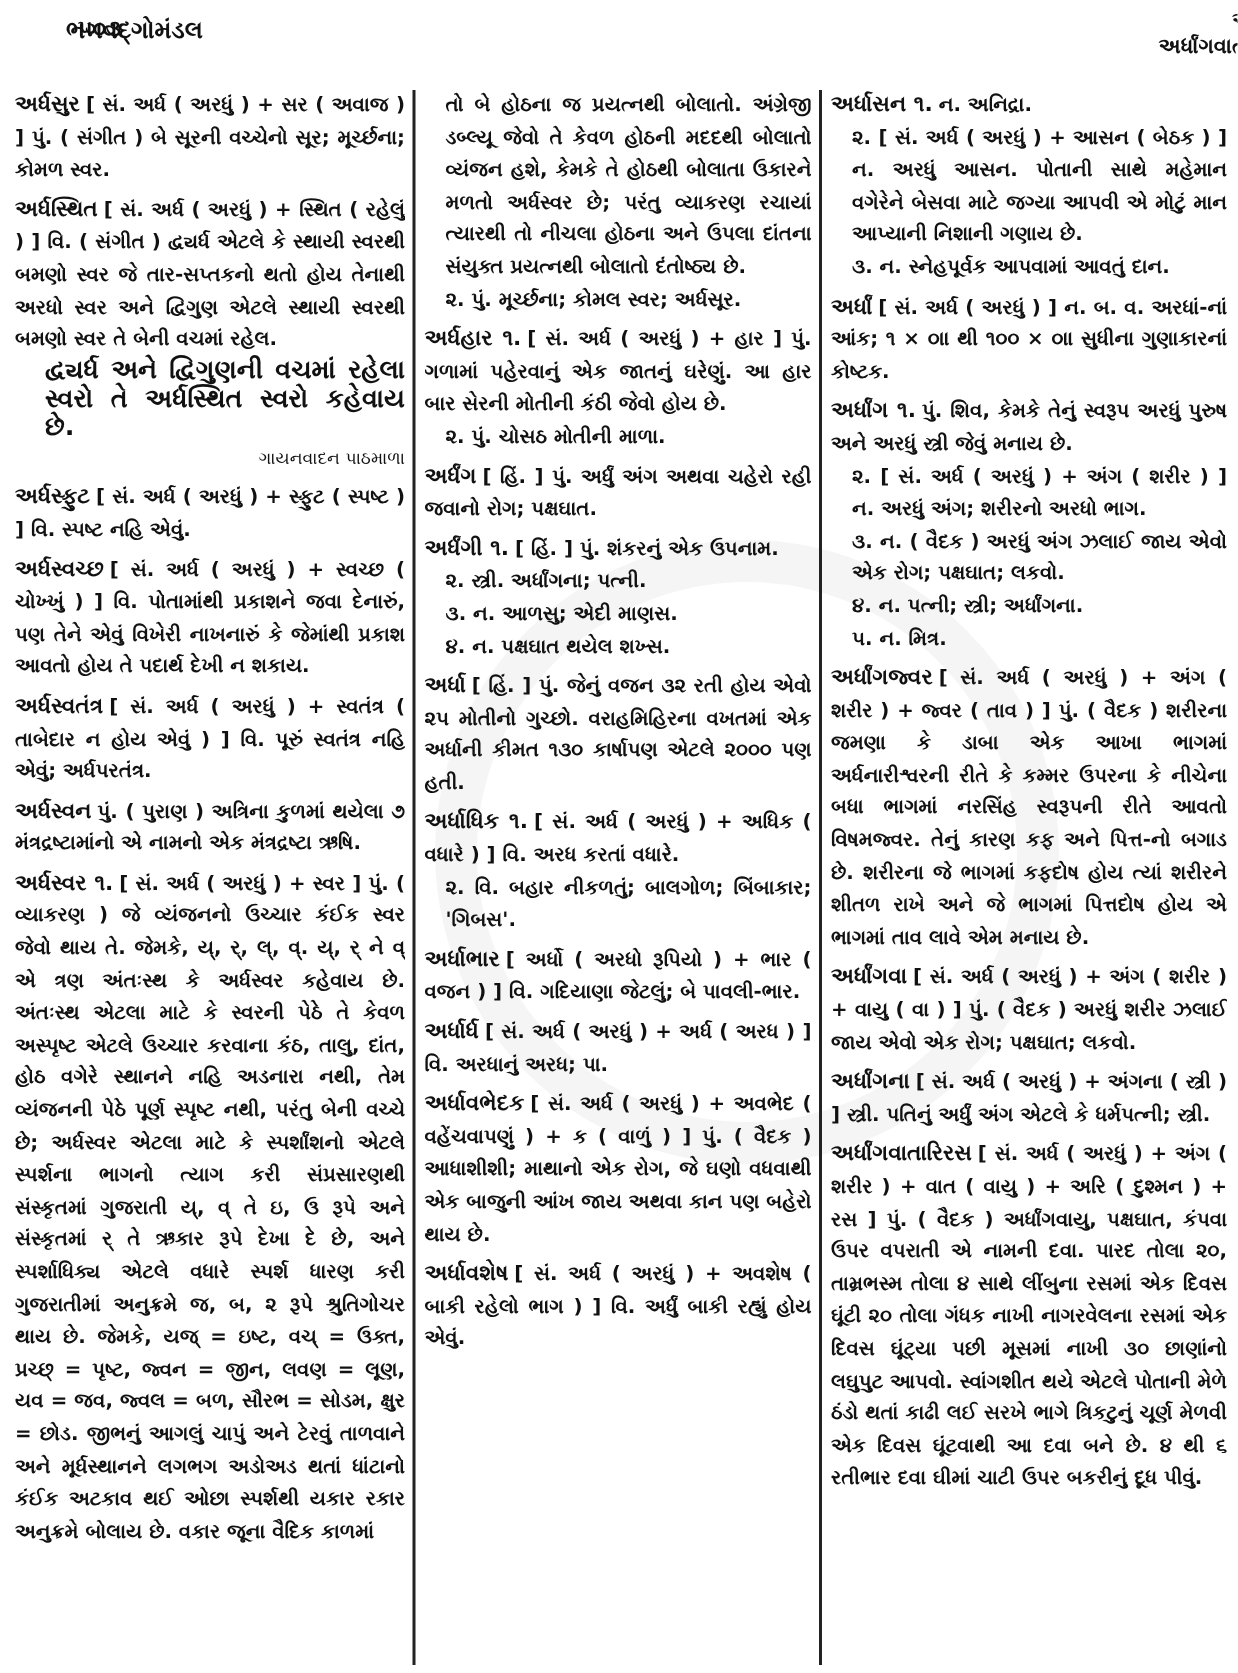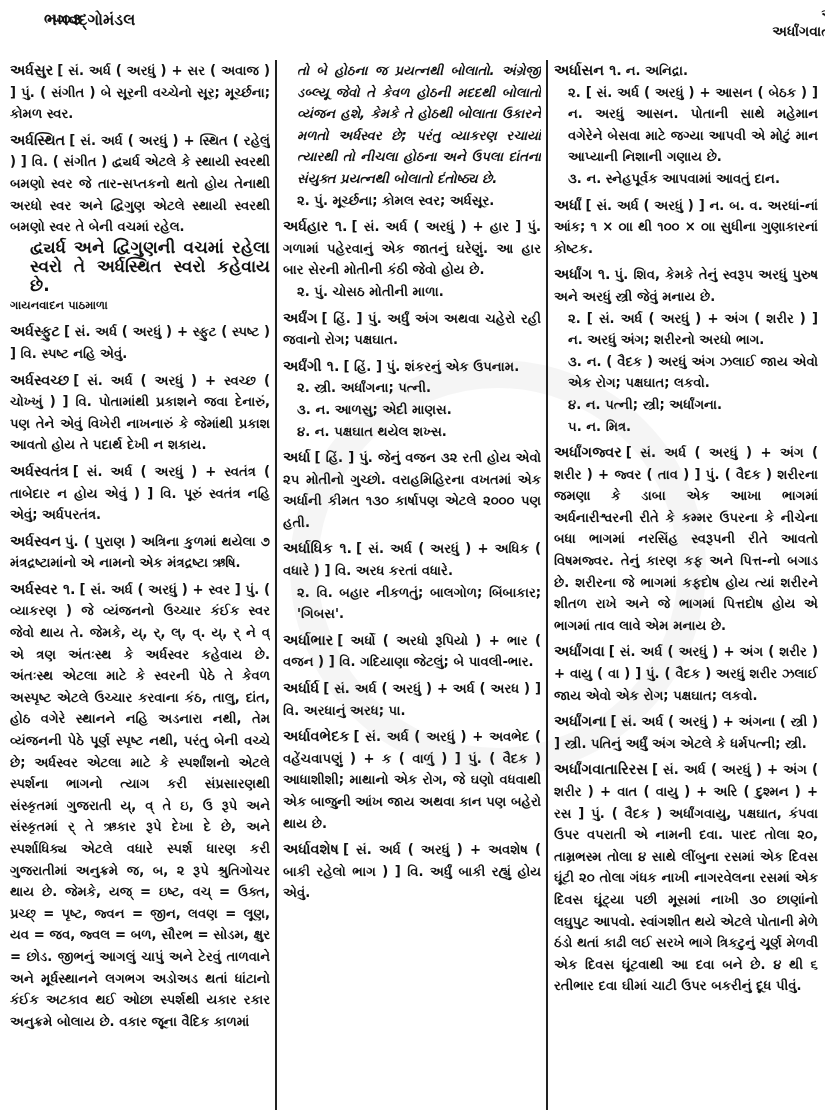--- a/index.html
+++ b/index.html
@@ -14,23 +14,23 @@
   .c1 { left:10px; width:260px; }
   .c2 { left:283px; width:258px; }
   .c3 { left:554px; width:264px; }
   .rule { position:absolute; top:0; width:2px; height:1050px; background:#222; }
   .r1 { left:275px; } .r2 { left:546px; }
   .entry { margin:0 0 5px 0; text-align:justify; }
   .entry p { margin:0; }
   .hw { font-weight:bold; font-size:14.5px; margin-right:4px; }
   .body-text { font-weight:bold; }
   .sense { padding-left:14px; font-weight:bold; }
-  .cont { padding-left:14px;font-style:italic; }
+  .cont { padding-left:14px; }
   .quote { padding-left:20px; font-size:17px; font-weight:bold; margin-top:4px; line-height:19px; }
-  .attrib { font-size:11.5px; font-weight:bold; }
+  .attrib { text-align:right; font-size:11.5px; font-weight:normal; }
   .watermark { position:absolute; left:290px; top:300px; width:360px; height:360px; border-radius:50%;
                border:28px solid rgba(0,0,0,0.04); pointer-events:none; }
 </style>
 </head>
 <body>
 
 <div class="header">
   <div class="pg-num">૫૦૩</div>
   <div class="pg-title">ભગવદ્ગોમંડલ</div>
   <div class="guide">

